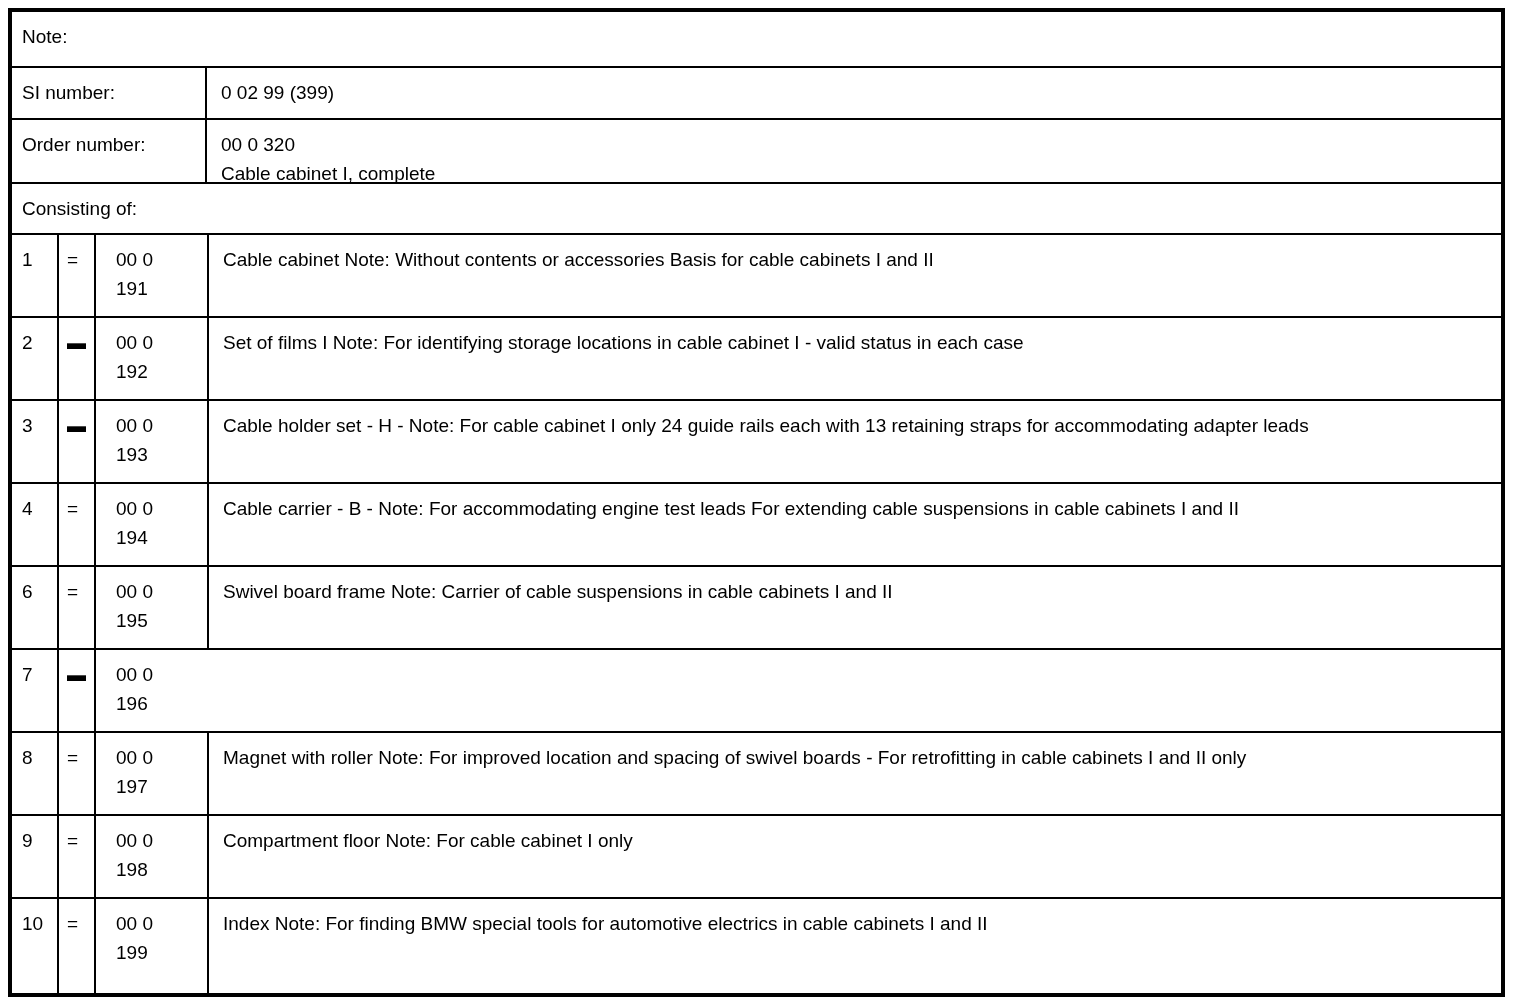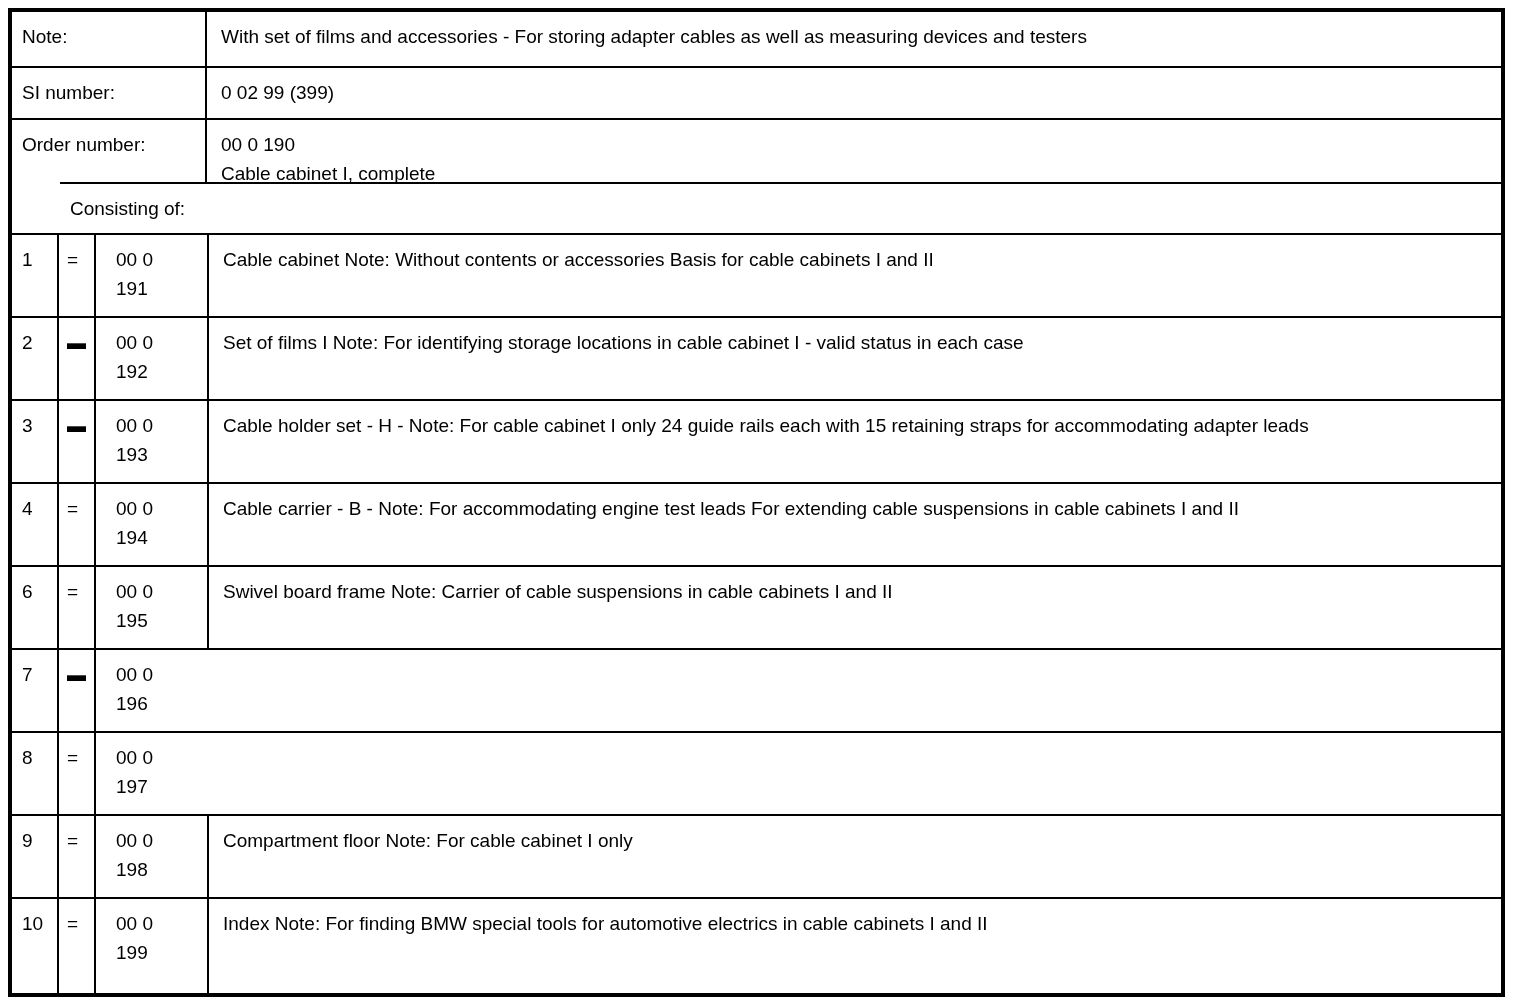--- a/index.html
+++ b/index.html
@@ -35,21 +35,21 @@
   .row:first-child { border-top: none; }
   
   #doc-table .row:nth-child(1) { height: 54px; }
   #doc-table .row:nth-child(2) { height: 52px; }
   #doc-table .row:nth-child(3) { height: 64px; }
   #doc-table .row:nth-child(4) { height: 51px; }
   #doc-table .row:nth-child(n+5) { height: 83px; }
   #doc-table .row:last-child { flex: 1 1 auto; }
 
   .meta-row { grid-template-columns: 195px 1fr; }
-  .section-row { grid-template-columns: 1fr; margin-left: 48px; }
+  .section-row { grid-template-columns: 1fr; }
   .item-row { grid-template-columns: 47px 37px 113px 1fr; }
 
   .cell {
     box-sizing: border-box;
     border-right: 2px solid #000000;
     padding: 10px 10px 4px 10px;
     font-size: 19px;
     line-height: 29px;
     overflow: hidden;
     white-space: pre-line;
@@ -62,31 +62,30 @@
   .sym-cell     { padding-left: 8px; text-align: left; }
   .part-cell    { padding-left: 20px; }
   .desc-cell    { padding-left: 14px; padding-right: 28px; }
 </style>
 </head>
 <body>
 
 <div id="doc-table">
   <div class="row meta-row">
     <div class="cell label-cell">Note:</div>
-    <div class="cell value-cell">With set of films and accessories - For storing adapter cables as well as measuring devices and testers</div>
   </div>
 
   <div class="row meta-row">
     <div class="cell label-cell">SI number:</div>
     <div class="cell value-cell">0 02 99 (399)</div>
   </div>
 
   <div class="row meta-row">
     <div class="cell label-cell">Order number:</div>
-    <div class="cell value-cell">00 0 190
+    <div class="cell value-cell">00 0 320
 Cable cabinet I, complete</div>
   </div>
 
   <div class="row section-row">
     <div class="cell section-cell">Consisting of:</div>
   </div>
 
   <div class="row item-row">
     <div class="cell no-cell">1</div>
     <div class="cell sym-cell">=</div>
@@ -101,21 +100,21 @@
     <div class="cell part-cell">00 0
 192</div>
     <div class="cell desc-cell">Set of films I Note: For identifying storage locations in cable cabinet I - valid status in each case</div>
   </div>
 
   <div class="row item-row">
     <div class="cell no-cell">3</div>
     <div class="cell sym-cell">▬</div>
     <div class="cell part-cell">00 0
 193</div>
-    <div class="cell desc-cell">Cable holder set - H - Note: For cable cabinet I only 24 guide rails each with 15 retaining straps for accommodating adapter leads</div>
+    <div class="cell desc-cell">Cable holder set - H - Note: For cable cabinet I only 24 guide rails each with 13 retaining straps for accommodating adapter leads</div>
   </div>
 
   <div class="row item-row">
     <div class="cell no-cell">4</div>
     <div class="cell sym-cell">=</div>
     <div class="cell part-cell">00 0
 194</div>
     <div class="cell desc-cell">Cable carrier - B - Note: For accommodating engine test leads For extending cable suspensions in cable cabinets I and II</div>
   </div>
 
@@ -132,20 +131,21 @@
     <div class="cell sym-cell">▬</div>
     <div class="cell part-cell">00 0
 196</div>
   </div>
 
   <div class="row item-row">
     <div class="cell no-cell">8</div>
     <div class="cell sym-cell">=</div>
     <div class="cell part-cell">00 0
 197</div>
+    <div class="cell desc-cell">Magnet with roller Note: For improved location and spacing of swivel boards - For retrofitting in cable cabinets I and II only</div>
   </div>
 
   <div class="row item-row">
     <div class="cell no-cell">9</div>
     <div class="cell sym-cell">=</div>
     <div class="cell part-cell">00 0
 198</div>
     <div class="cell desc-cell">Compartment floor Note: For cable cabinet I only</div>
   </div>
 

